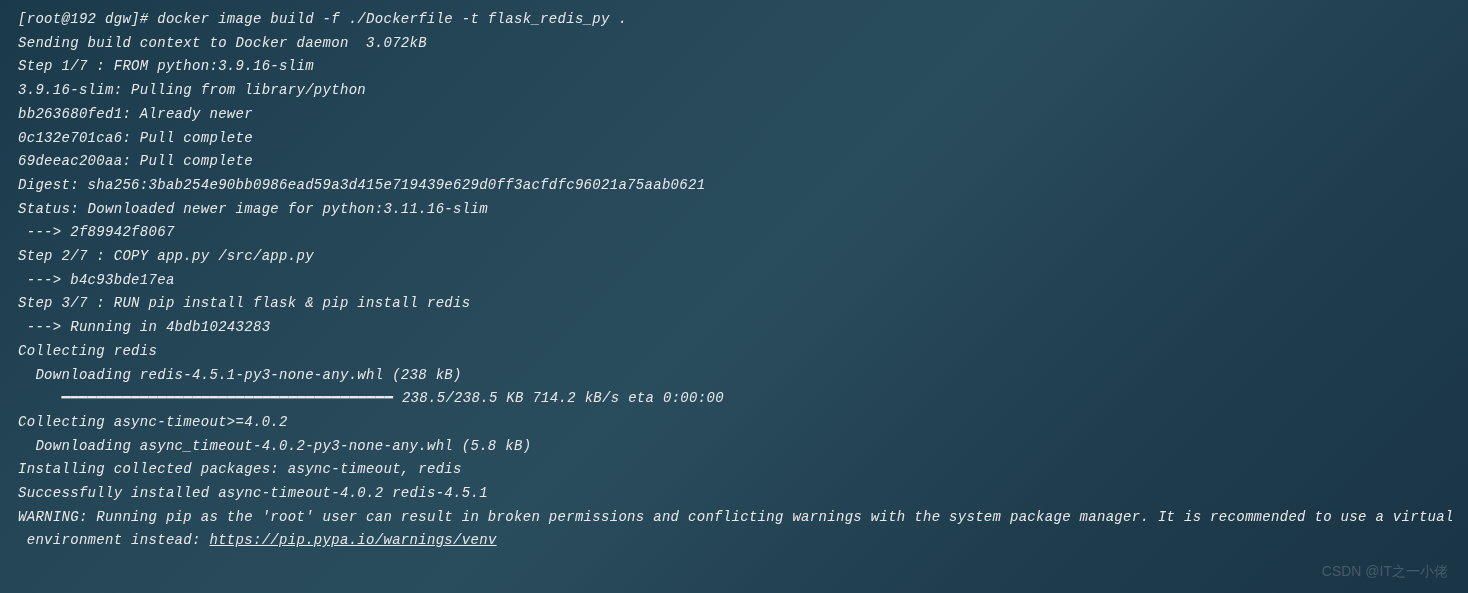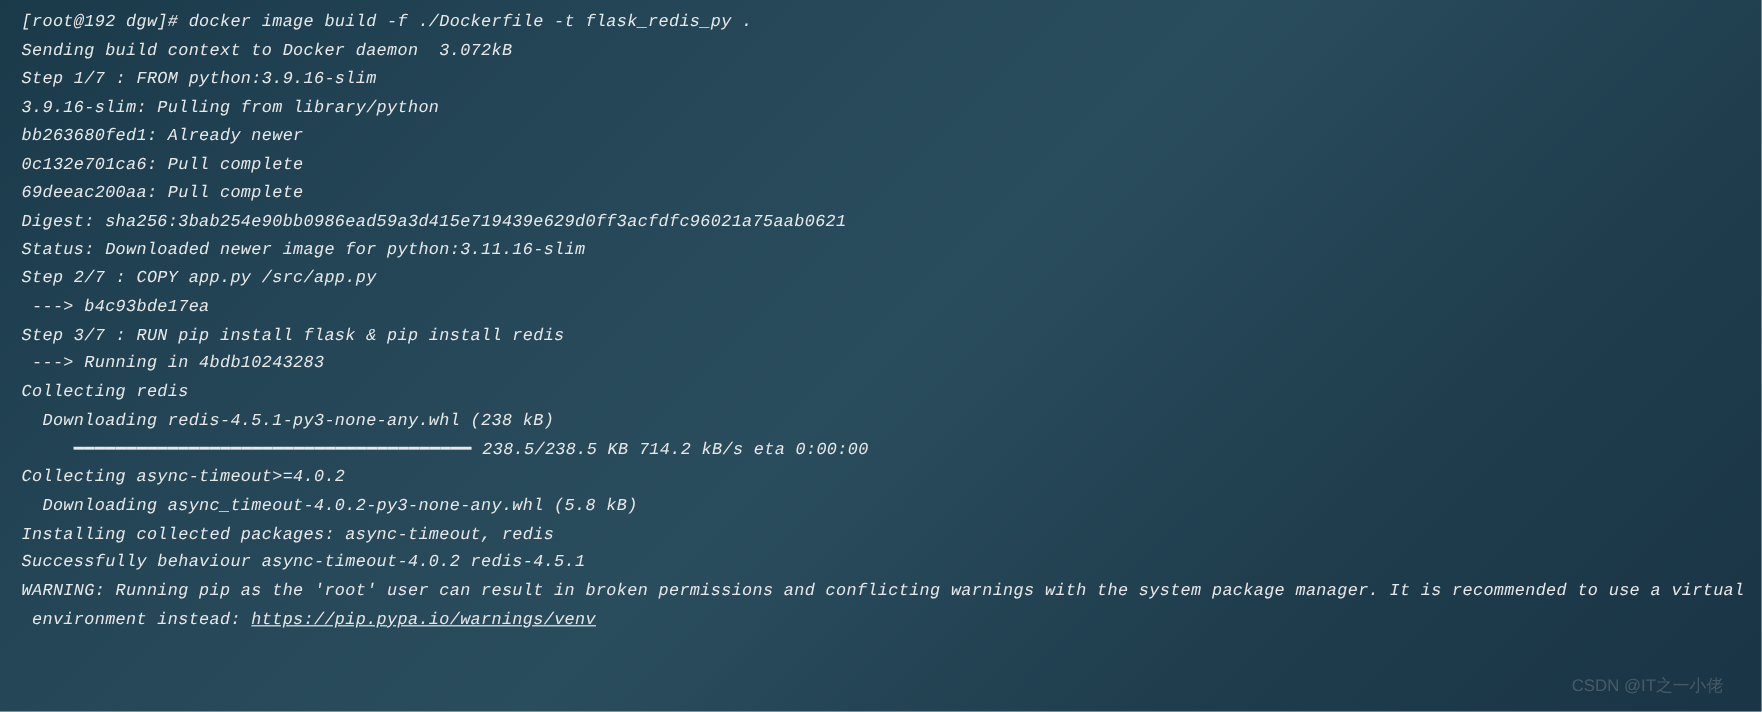--- a/index.html
+++ b/index.html
@@ -20,21 +20,21 @@
     }
     .terminal-line {
       line-height: 23.7px;
       white-space: pre;
       letter-spacing: 0.3px;
       font-style: italic;
     }
     .watermark {
       position: absolute;
       bottom: 12px;
-      right: 32px;
+      right: 20px;
       color: rgba(200, 200, 200, 0.25);
       font-family: sans-serif;
       font-size: 14px;
       pointer-events: none;
     }
     a.url {
       text-decoration: underline;
       color: #e8e8e8;
     }
   </style>
@@ -44,28 +44,29 @@
 <div>
   <div class="terminal-line">[root@192 dgw]# docker image build -f ./Dockerfile -t flask_redis_py .</div>
   <div class="terminal-line">Sending build context to Docker daemon  3.072kB</div>
   <div class="terminal-line">Step 1/7 : FROM python:3.9.16-slim</div>
   <div class="terminal-line">3.9.16-slim: Pulling from library/python</div>
   <div class="terminal-line">bb263680fed1: Already newer</div>
   <div class="terminal-line">0c132e701ca6: Pull complete</div>
   <div class="terminal-line">69deeac200aa: Pull complete</div>
   <div class="terminal-line">Digest: sha256:3bab254e90bb0986ead59a3d415e719439e629d0ff3acfdfc96021a75aab0621</div>
   <div class="terminal-line">Status: Downloaded newer image for python:3.11.16-slim</div>
+  <div class="terminal-line"> ---&gt; 2f89942f8067</div>
   <div class="terminal-line">Step 2/7 : COPY app.py /src/app.py</div>
   <div class="terminal-line"> ---&gt; b4c93bde17ea</div>
   <div class="terminal-line">Step 3/7 : RUN pip install flask &amp; pip install redis</div>
   <div class="terminal-line"> ---&gt; Running in 4bdb10243283</div>
   <div class="terminal-line">Collecting redis</div>
   <div class="terminal-line">  Downloading redis-4.5.1-py3-none-any.whl (238 kB)</div>
   <div class="terminal-line">     ━━━━━━━━━━━━━━━━━━━━━━━━━━━━━━━━━━━━━━ 238.5/238.5 KB 714.2 kB/s eta 0:00:00</div>
   <div class="terminal-line">Collecting async-timeout&gt;=4.0.2</div>
   <div class="terminal-line">  Downloading async_timeout-4.0.2-py3-none-any.whl (5.8 kB)</div>
   <div class="terminal-line">Installing collected packages: async-timeout, redis</div>
-  <div class="terminal-line">Successfully behaviour async-timeout-4.0.2 redis-4.5.1</div>
+  <div class="terminal-line">Successfully installed async-timeout-4.0.2 redis-4.5.1</div>
   <div class="terminal-line">WARNING: Running pip as the 'root' user can result in broken permissions and conflicting warnings with the system package manager. It is recommended to use a virtual</div>
   <div class="terminal-line"><span> environment instead: </span><a class="url">https://pip.pypa.io/warnings/venv</a></div>
 </div>
 
 <div class="watermark">CSDN @IT之一小佬</div>
 
 </body></html>

